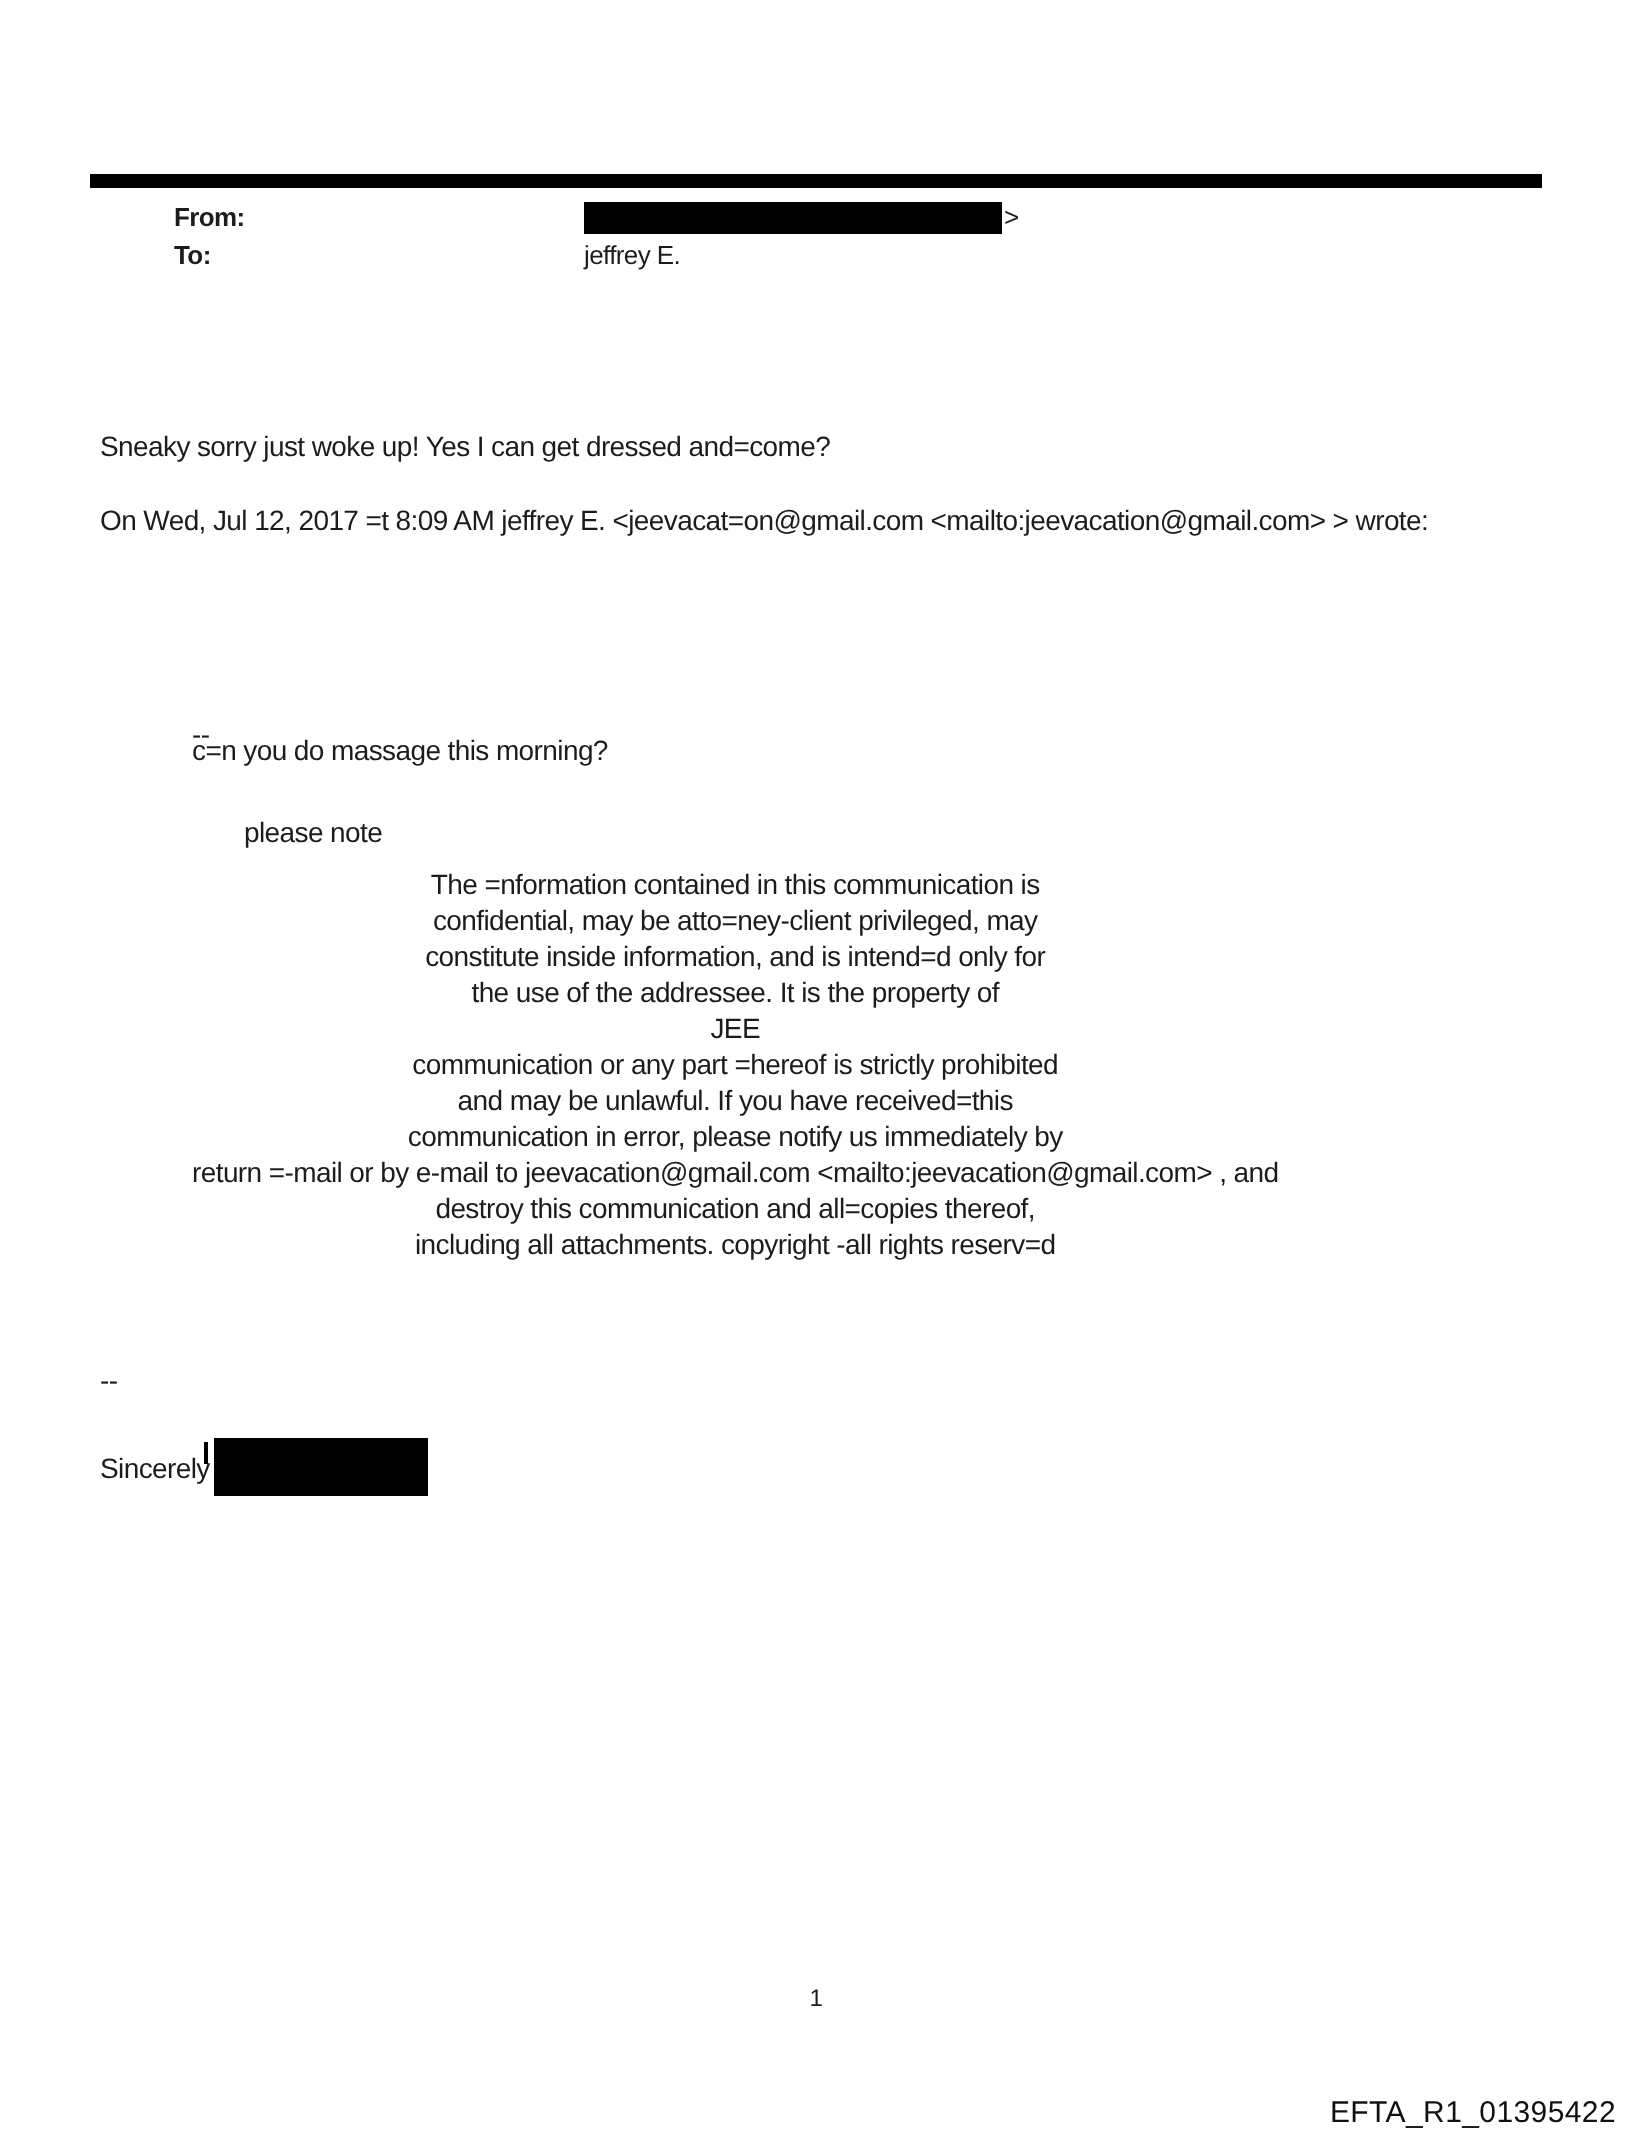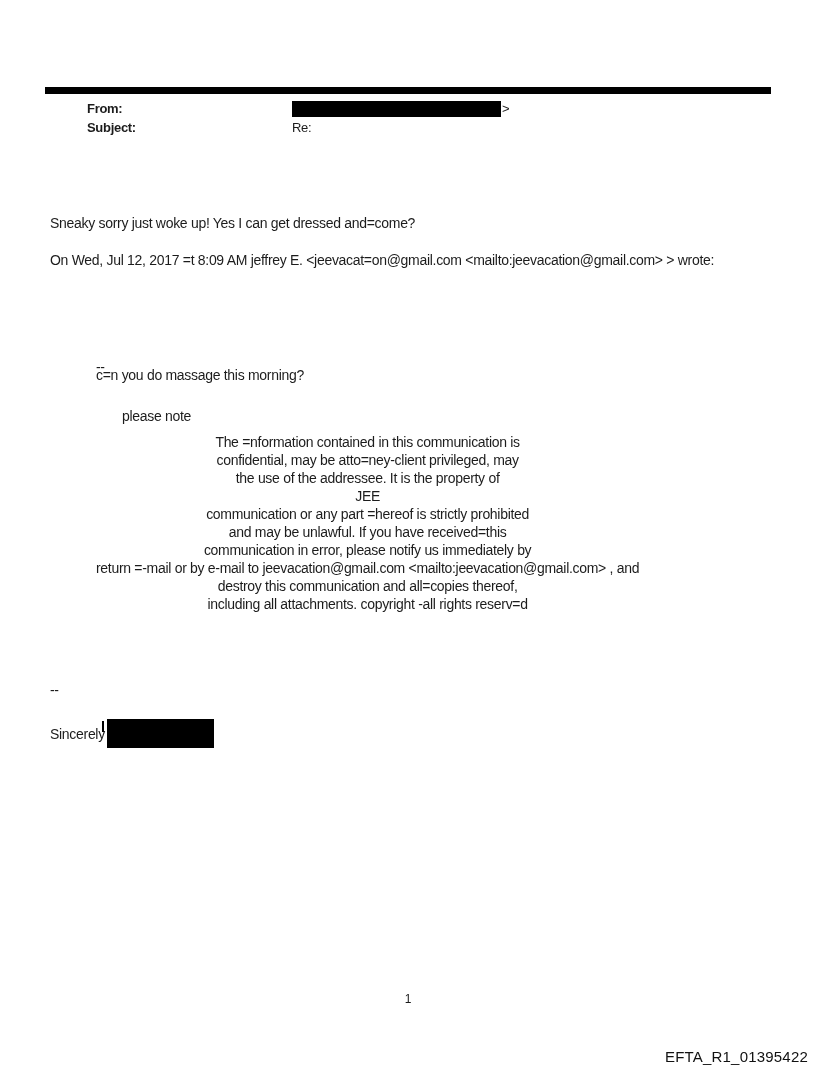--- a/index.html
+++ b/index.html
@@ -105,38 +105,39 @@
 
   <div class="abs email-header">
     <div class="hdr-row">
       <span class="hdr-label">From:</span>
       <span class="hdr-value from-value">
         <span class="redaction-from"></span>
         <span class="angle-suffix">&gt;</span>
       </span>
     </div>
     <div class="hdr-row">
-      <span class="hdr-label">Subject:</span>
-      <span class="hdr-value">Re:</span>
+      <span class="hdr-label">To:</span>
+      <span class="hdr-value">jeffrey E.</span>
     </div>
   </div>
 
   <div class="abs bodytext" style="left:50px; top:214px;">Sneaky sorry just woke up! Yes I can get dressed and=come?</div>
 
   <div class="abs bodytext" style="left:50px; top:251px;">On Wed, Jul 12, 2017 =t 8:09 AM jeffrey E. &lt;jeevacat=on@gmail.com &lt;mailto:jeevacation@gmail.com&gt; &gt; wrote:</div>
 
   <div class="abs bodytext" style="left:96px; top:322px;margin-top:44px;">c=n you do massage this morning?</div>
 
   <div class="abs bodytext" style="left:96px; top:358px;">--</div>
 
   <div class="abs bodytext" style="left:122px; top:407px;">please note</div>
 
   <div class="abs bodytext disclaimer" style="left:96px; top:433px;">
     <div>The =nformation contained in this communication is</div>
     <div>confidential, may be atto=ney-client privileged, may</div>
+    <div>constitute inside information, and is intend=d only for</div>
     <div>the use of the addressee. It is the property of</div>
     <div>JEE</div>
     <div>communication or any part =hereof is strictly prohibited</div>
     <div>and may be unlawful. If you have received=this</div>
     <div>communication in error, please notify us immediately by</div>
     <div>return =-mail or by e-mail to jeevacation@gmail.com &lt;mailto:jeevacation@gmail.com&gt; , and</div>
     <div>destroy this communication and all=copies thereof,</div>
     <div>including all attachments. copyright -all rights reserv=d</div>
   </div>
 

